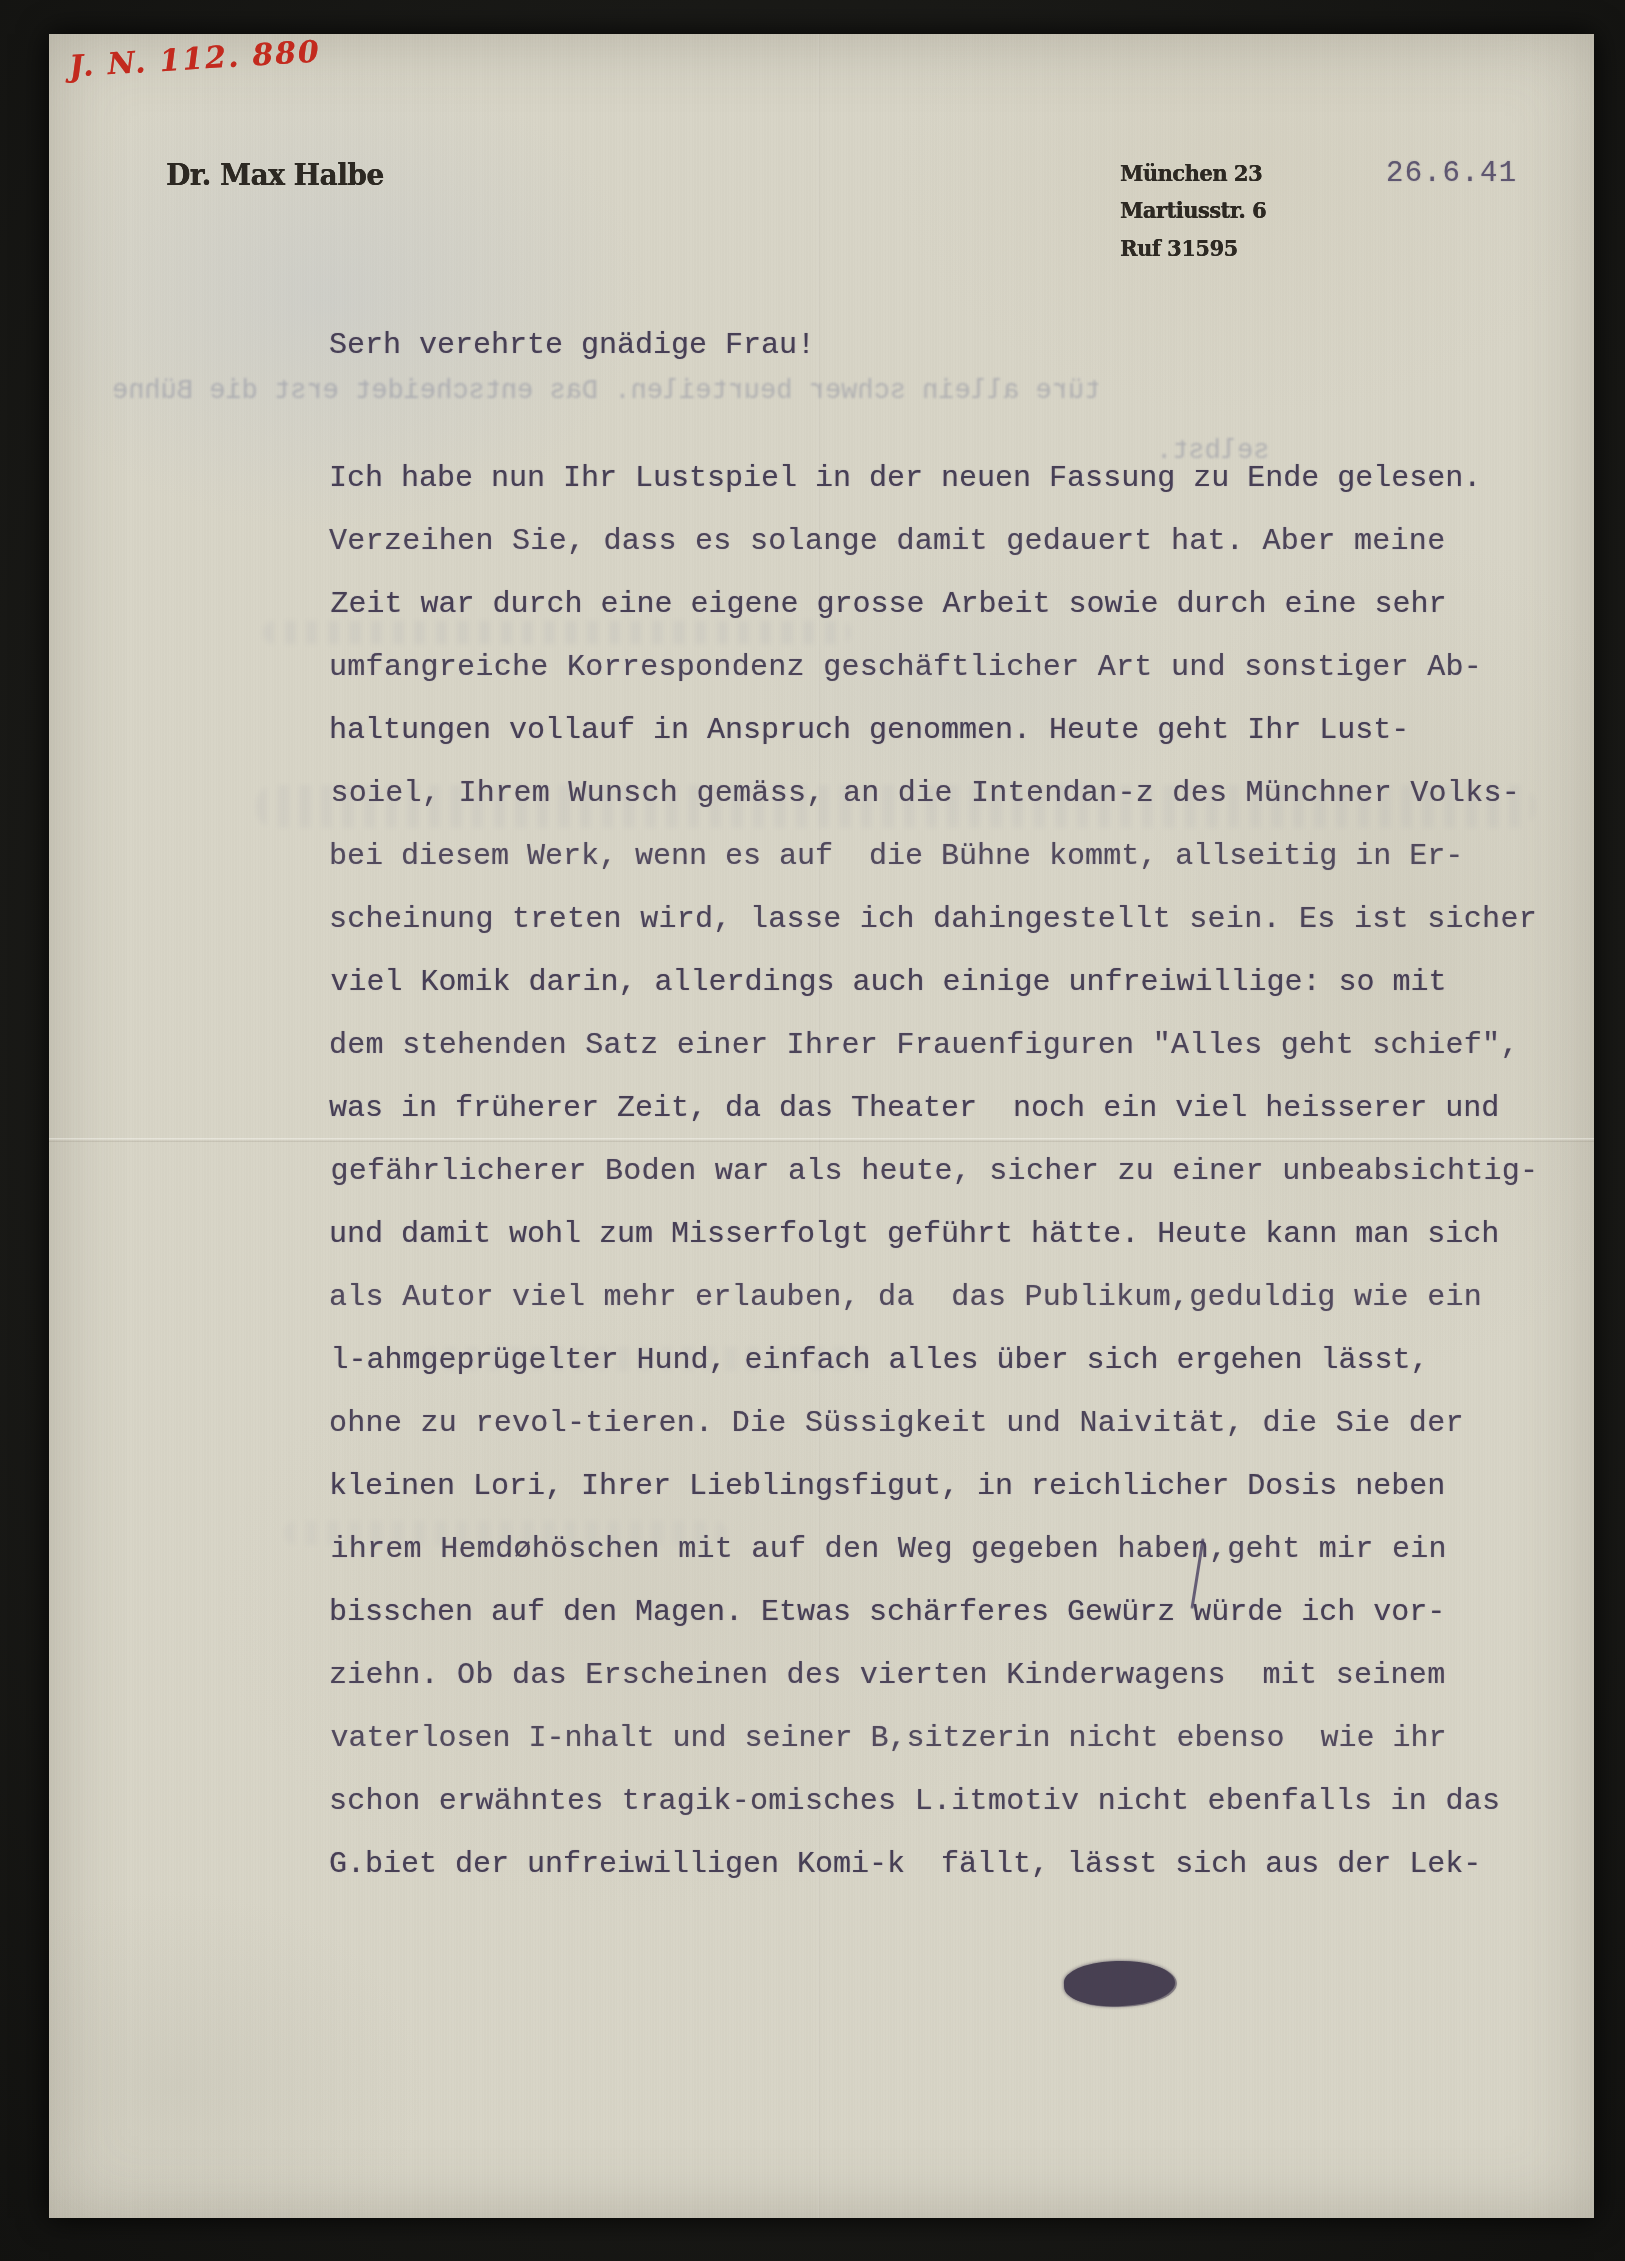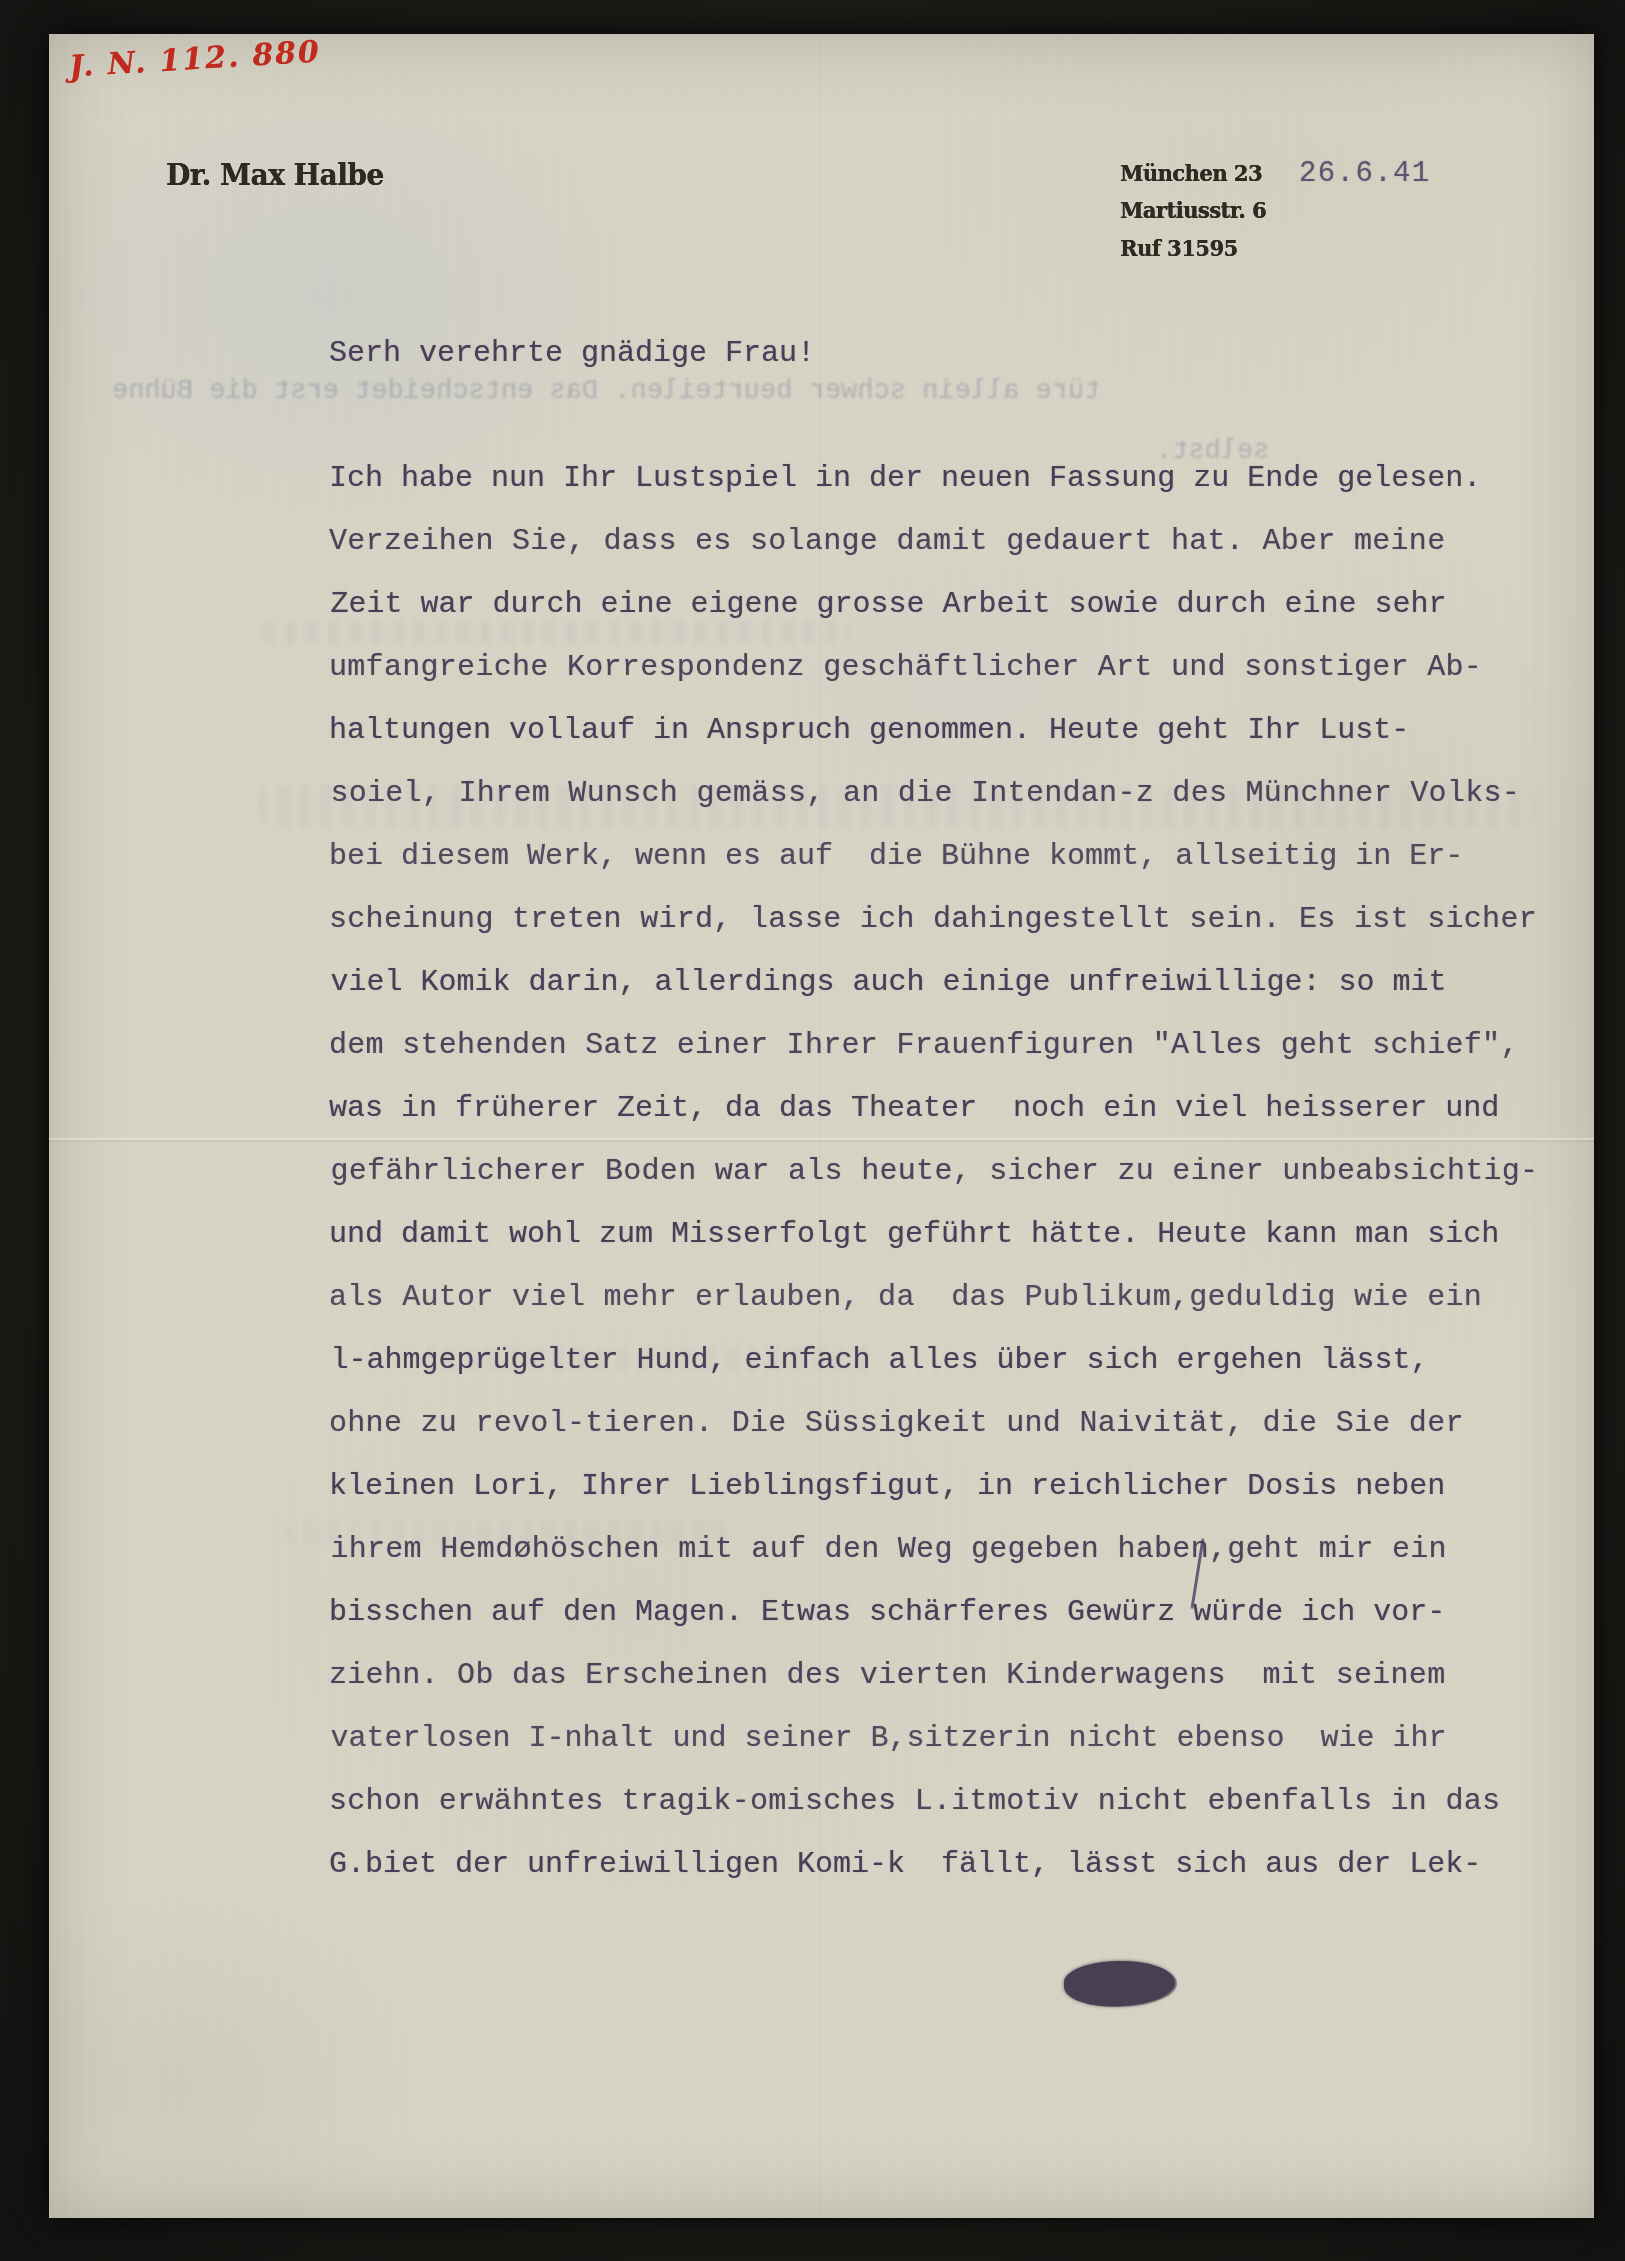--- a/index.html
+++ b/index.html
@@ -24,23 +24,23 @@
     font-size:30px;color:#c32a1e;letter-spacing:1.9px;transform:rotate(-3.5deg);
     text-shadow:0 0 0.5px rgba(195,42,30,0.6);}
   
   .frak{font-family:"DejaVu Serif",serif;font-weight:bold;color:#2d2923;
     letter-spacing:-0.5px;text-shadow:0.3px 0 0 #2d2923, 0 0 0.5px rgba(45,41,35,0.5);}
   .lh-name{position:absolute;left:117px;top:125px;font-size:28px;transform:scaleY(1.04);}
   .lh-addr{position:absolute;left:1071px;top:123px;font-size:21px;line-height:36px;transform:scaleY(1.04);}
   
   .tw{font-family:"Liberation Mono","DejaVu Sans Mono",monospace;color:#473f55;
     text-shadow:0.2px 0.2px 0 rgba(70,60,92,0.30), 0 0 1.4px rgba(70,60,92,0.28);}
-  .date{position:absolute;left:1250px;top:123px;font-size:29px;letter-spacing:1.4px;
+  .date{position:absolute;left:1337px;top:123px;font-size:29px;letter-spacing:1.4px;
     color:#5e5670;text-shadow:0 0 1.4px rgba(94,86,112,0.5);}
-  .salutation{position:absolute;left:280px;top:294px;font-size:30px;white-space:pre;margin-top:8px;}
+  .salutation{position:absolute;left:280px;top:294px;font-size:30px;white-space:pre;}
   .body-block{position:absolute;left:280px;top:413px;font-size:30px;line-height:63px;}
   .line{white-space:pre;height:63px;}
   .line:nth-child(2n){letter-spacing:0.3px;opacity:0.96;}
   .line:nth-child(3n){transform:translateX(1.4px);}
   .line:nth-child(5n){filter:blur(0.2px);}
   .line:nth-child(7n){opacity:0.92;}
   
   .bleed{position:absolute;font-family:"Liberation Mono","DejaVu Sans Mono",monospace;
     color:rgba(96,102,138,0.32);transform:scaleX(-1);filter:blur(0.8px);white-space:pre;}
   .bleed1{left:63px;top:342px;font-size:27px;}

